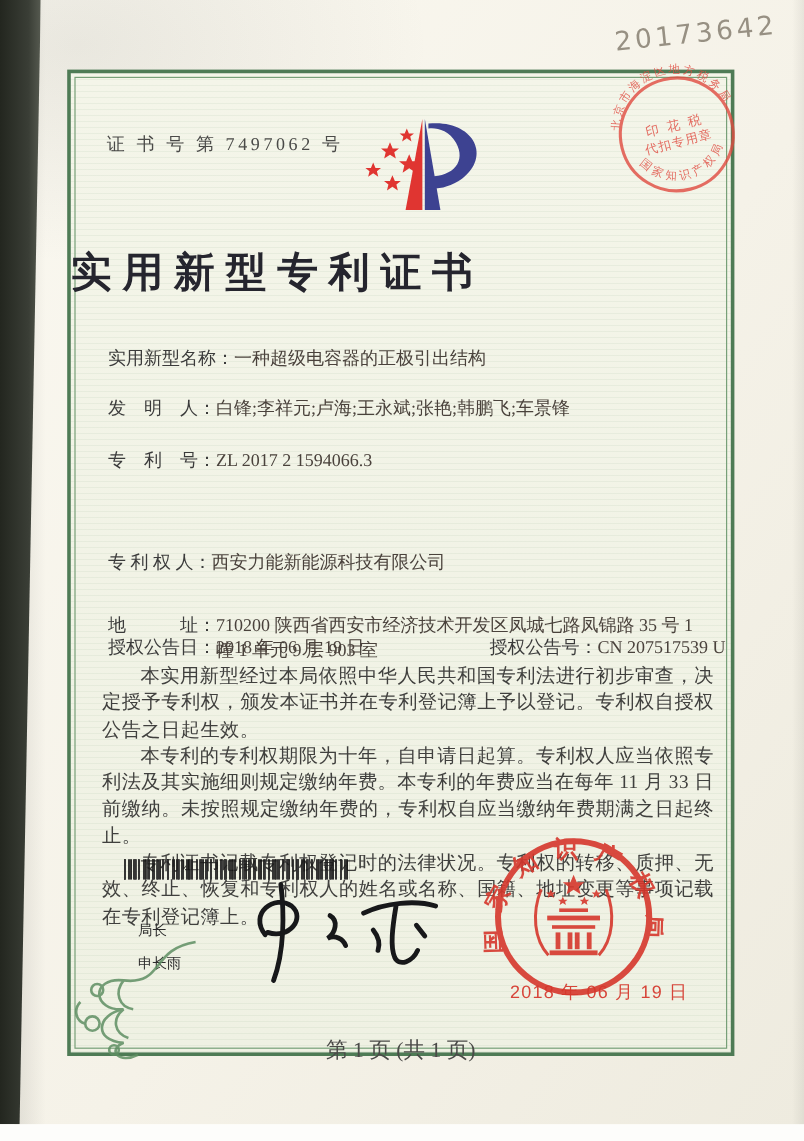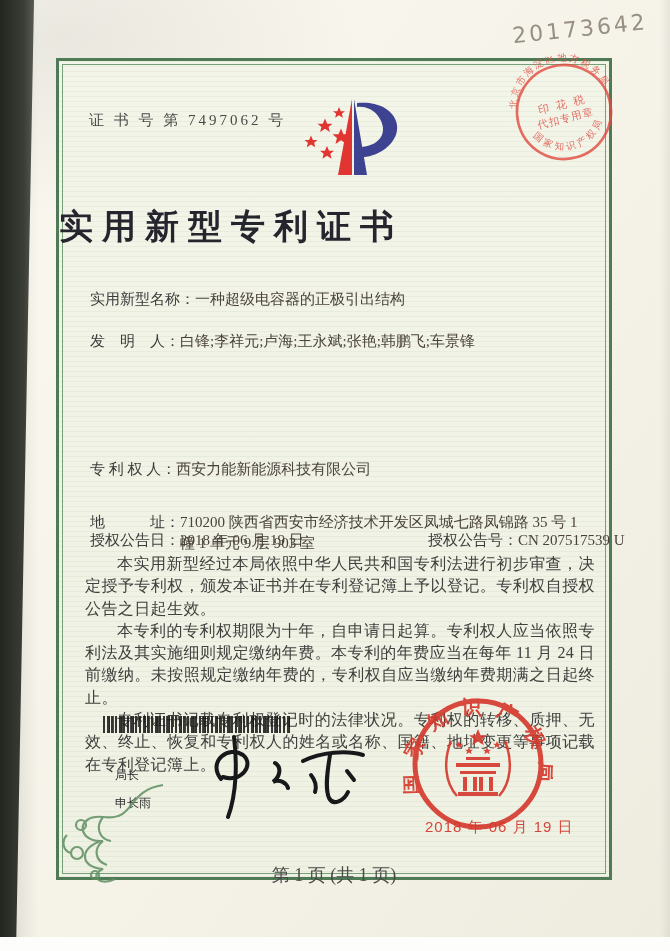--- a/index.html
+++ b/index.html
@@ -28,21 +28,21 @@
   .cert-no{position:absolute;left:30px;top:50px;font-size:15px;letter-spacing:3px;color:#4a4a48;}
   .logo{position:absolute;left:236px;top:34px;}
   .cert-title{position:absolute;left:0;top:143px;width:100%;
         font-size:34px;font-weight:bold;letter-spacing:9px;color:#25252e;}
 
   .row{position:absolute;left:31px;font-size:15px;line-height:21px;white-space:nowrap;}
   .row .lbl{color:#3b3b3b;}
   .row .val{color:#4a423c;}
   .row-wrap{white-space:normal;width:522px;margin-top:16px;}
   .row-wrap .val{display:inline-block;vertical-align:top;width:412px;}
-  .grant-no{position:absolute;left:318px;top:0;margin-left:20px;}
+  .grant-no{position:absolute;left:318px;top:0;}
 
   .body-text{position:absolute;left:26px;top:492px;width:510px;font-size:16px;
         line-height:22.3px;color:#40403e;letter-spacing:.4px;text-align:justify;}
   .body-text p{margin:0;text-indent:2em;}
 
   .barcode{position:absolute;left:44px;top:655px;width:188px;height:17px;
         background:repeating-linear-gradient(90deg,#1c1c1c 0 2px,transparent 2px 4px),
                    repeating-linear-gradient(90deg,#111 0 1px,transparent 1px 6px),
                    repeating-linear-gradient(90deg,#333 0 2px,transparent 2px 9px);
         opacity:.88;}
@@ -91,34 +91,37 @@
     </svg>
 
     <div class="cert-title">实用新型专利证书</div>
 
     <div class="row" style="top:270px">
       <span class="lbl">发　明　人：</span><span class="val">白锋;李祥元;卢海;王永斌;张艳;韩鹏飞;车景锋</span>
     </div>
     <div class="row" style="top:228px">
       <span class="lbl">实用新型名称：</span><span class="val">一种超级电容器的正极引出结构</span>
     </div>
+    <div class="row" style="top:313px">
+      <span class="lbl">专　利　号：</span><span class="val">ZL 2017 2 1594066.3</span>
+    </div>
     <div class="row" style="top:398px">
       <span class="lbl">专 利 权 人：</span><span class="val">西安力能新能源科技有限公司</span>
     </div>
     <div class="row row-wrap" style="top:435px">
       <span class="lbl">地　　　址：</span><span class="val">710200 陕西省西安市经济技术开发区凤城七路凤锦路 35 号 1 幢 1 单元 9 层 903 室</span>
     </div>
     <div class="row" style="top:469px;width:522px">
       <span class="lbl">授权公告日：</span><span class="val">2018 年 06 月 19 日</span>
       <span class="grant-no"><span class="lbl">授权公告号：</span><span class="val">CN 207517539 U</span></span>
     </div>
 
     <div class="body-text">
       <p>本实用新型经过本局依照中华人民共和国专利法进行初步审查，决定授予专利权，颁发本证书并在专利登记簿上予以登记。专利权自授权公告之日起生效。</p>
-      <p>本专利的专利权期限为十年，自申请日起算。专利权人应当依照专利法及其实施细则规定缴纳年费。本专利的年费应当在每年 11 月 24 日前缴纳。未按照规定缴纳年费的，专利权自应当缴纳年费期满之日起终止。</p>
+      <p>本专利的专利权期限为十年，自申请日起算。专利权人应当依照专利法及其实施细则规定缴纳年费。本专利的年费应当在每年 11 月 33 日前缴纳。未按照规定缴纳年费的，专利权自应当缴纳年费期满之日起终止。</p>
       <p>专利证书记载专利权登记时的法律状况。专利权的转移、质押、无效、终止、恢复和专利权人的姓名或名称、国籍、地址变更等事项记载在专利登记簿上。</p>
     </div>
 
     <div class="barcode"></div>
 
     <div class="signer">
       <div>局长</div>
       <div>申长雨</div>
     </div>
 

